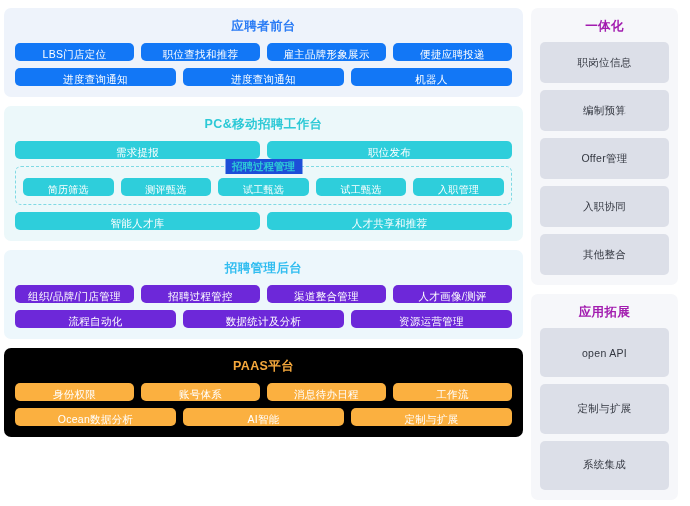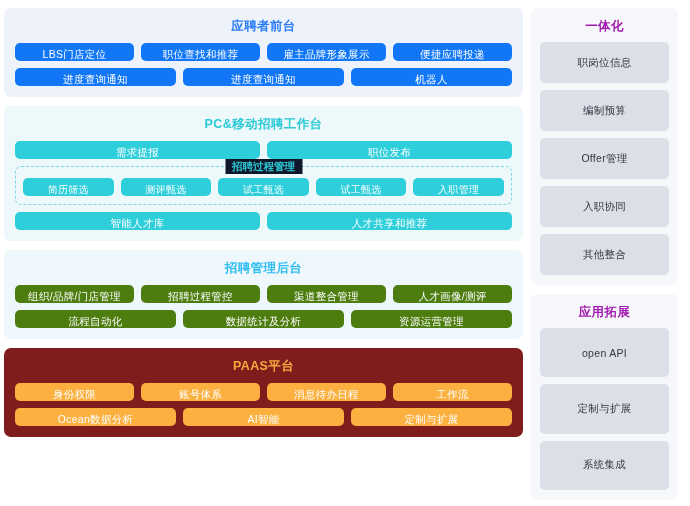--- a/index.html
+++ b/index.html
@@ -98,41 +98,41 @@
     border-radius: 6px;
     padding: 11px 7px 8px 7px;
     margin-bottom: 7px;
     position: relative;
   }
   .dashed-group-label {
     position: absolute;
     top: -8px;
     left: 50%;
     transform: translateX(-50%);
-    background: #0f172a;
+    background: #1d4ed8;
     padding: 0 7px;
     font-size: 10.5px;
     font-weight: 700;
     color: #2dc9d6;
     line-height: 15px;
     white-space: nowrap;
   }
   .dashed-group .row { margin-bottom: 0; }
   .dashed-group .pill { font-size: 10px; }
 
   
   .card-backend {
     background: #edf7fc;
   }
   .card-backend .card-title { color: #31bdf0; }
-  .card-backend .pill { background: #4d7c0f; }
+  .card-backend .pill { background: #6d28d9; }
 
   
   .card-paas {
-    background: #7f1d1d;
+    background: #000000;
   }
   .card-paas .card-title { color: #f5a83c; }
   .card-paas .pill { background: #fbb040; }
 
   
   .card-side {
     background: #f6f7fa;
     padding: 9px 9px 10px 9px;
   }
   .card-side .card-title {

